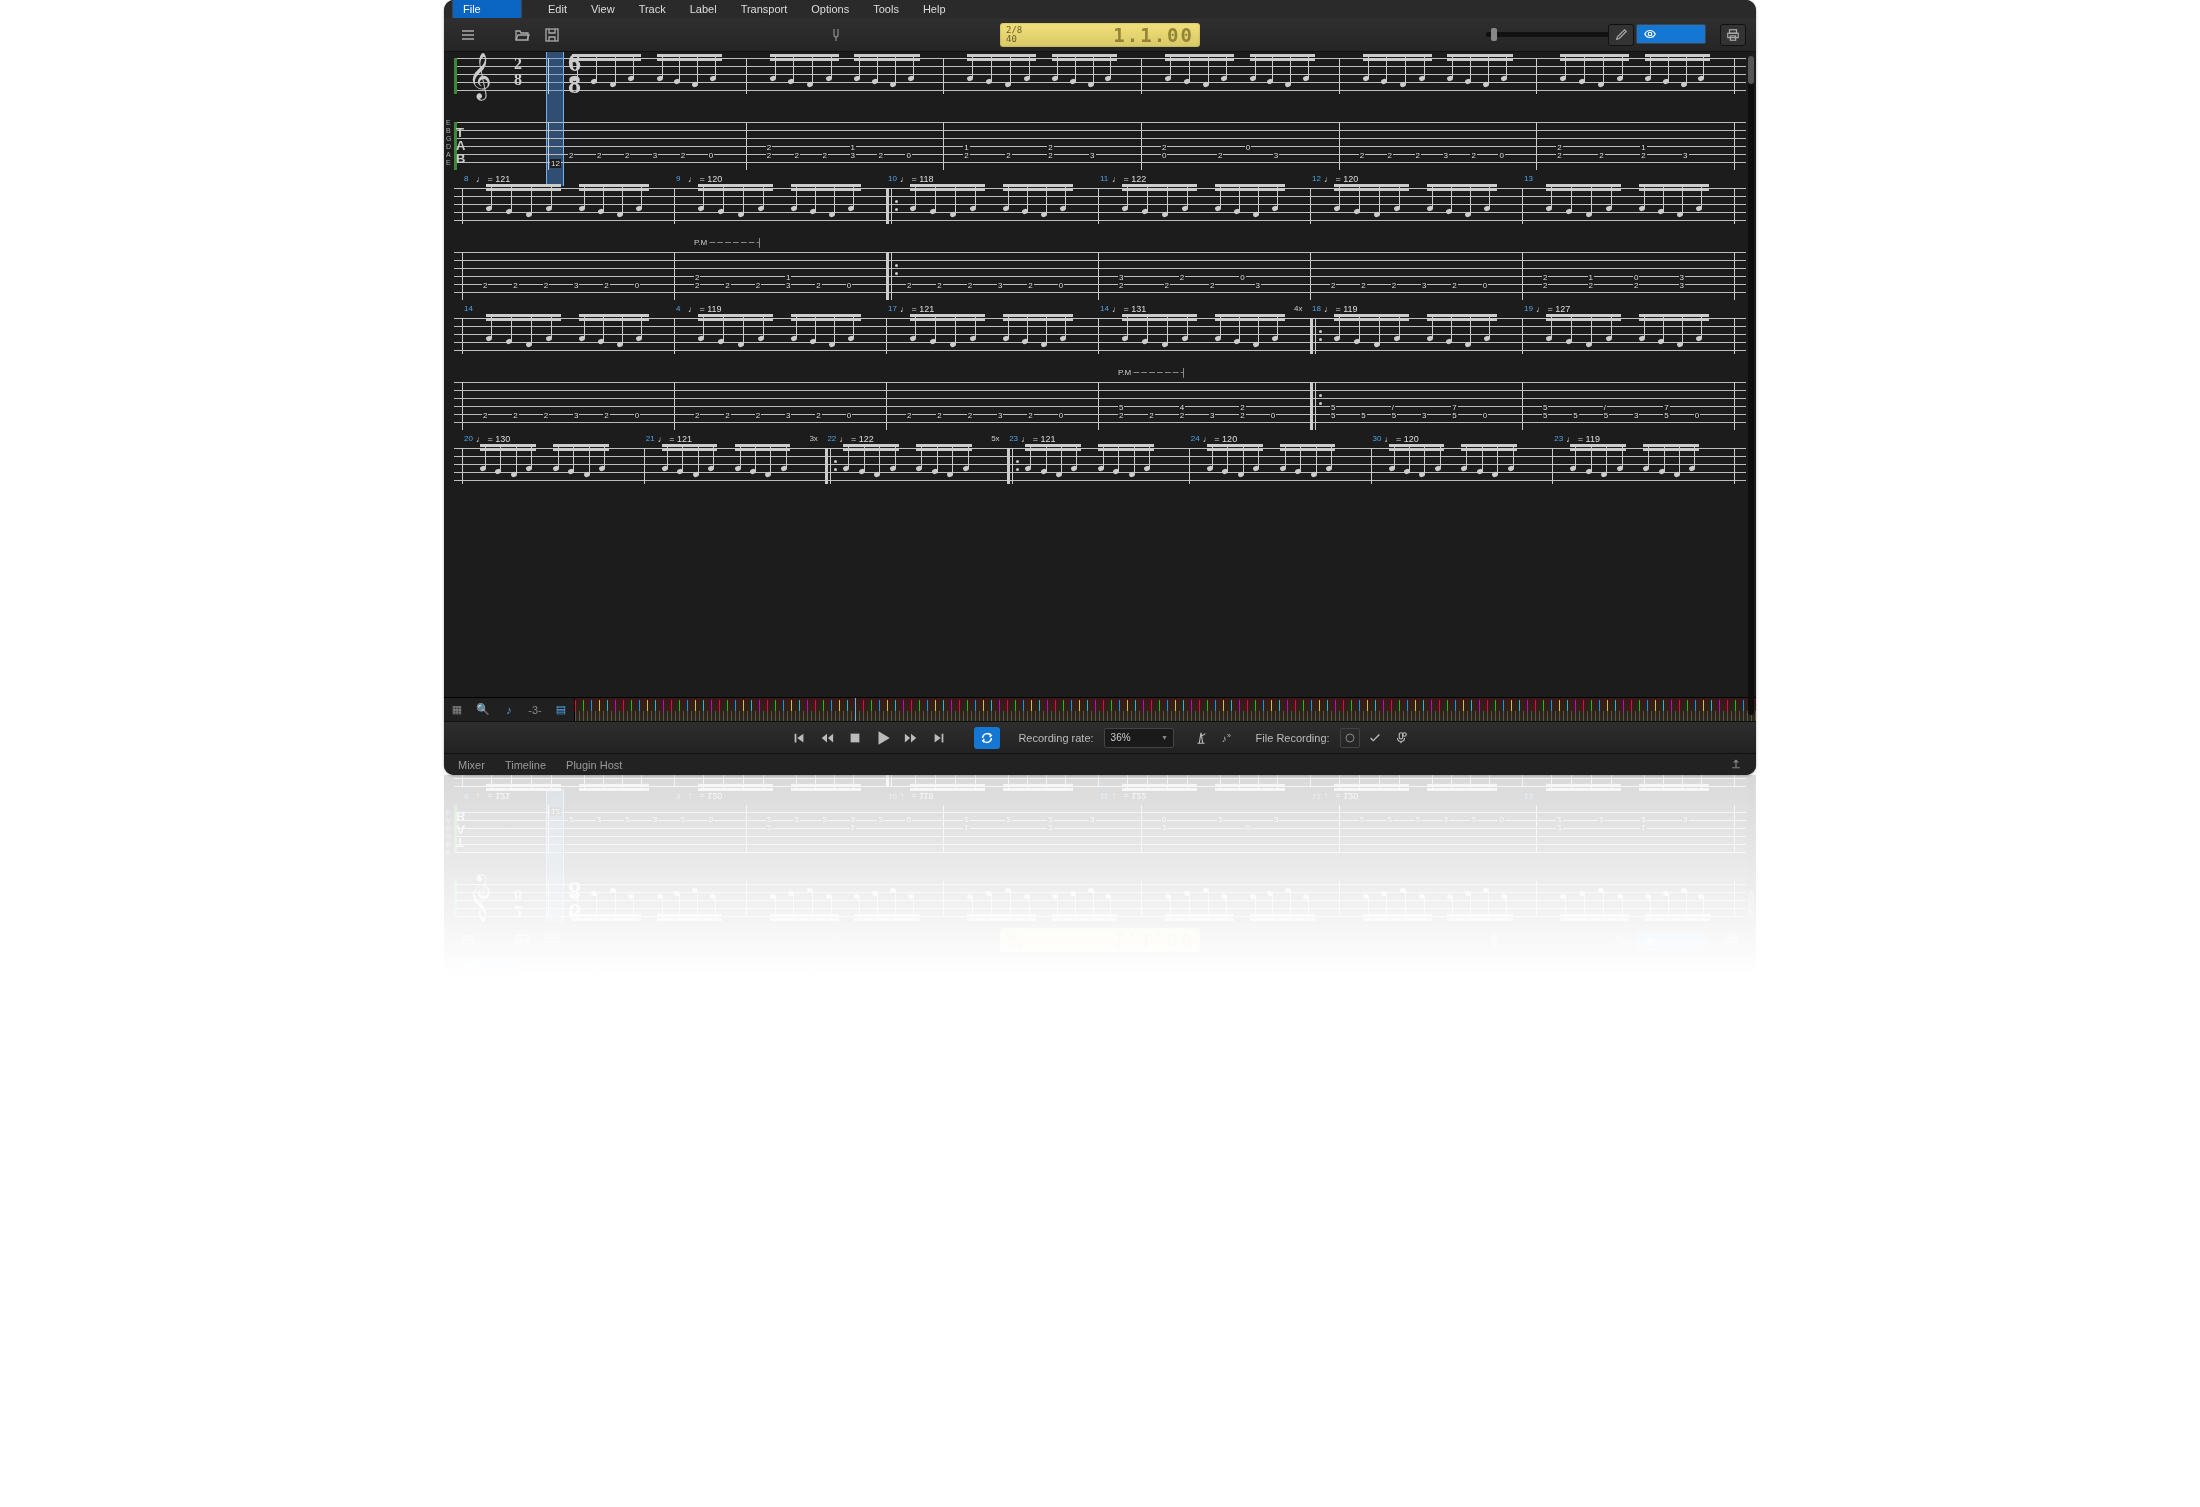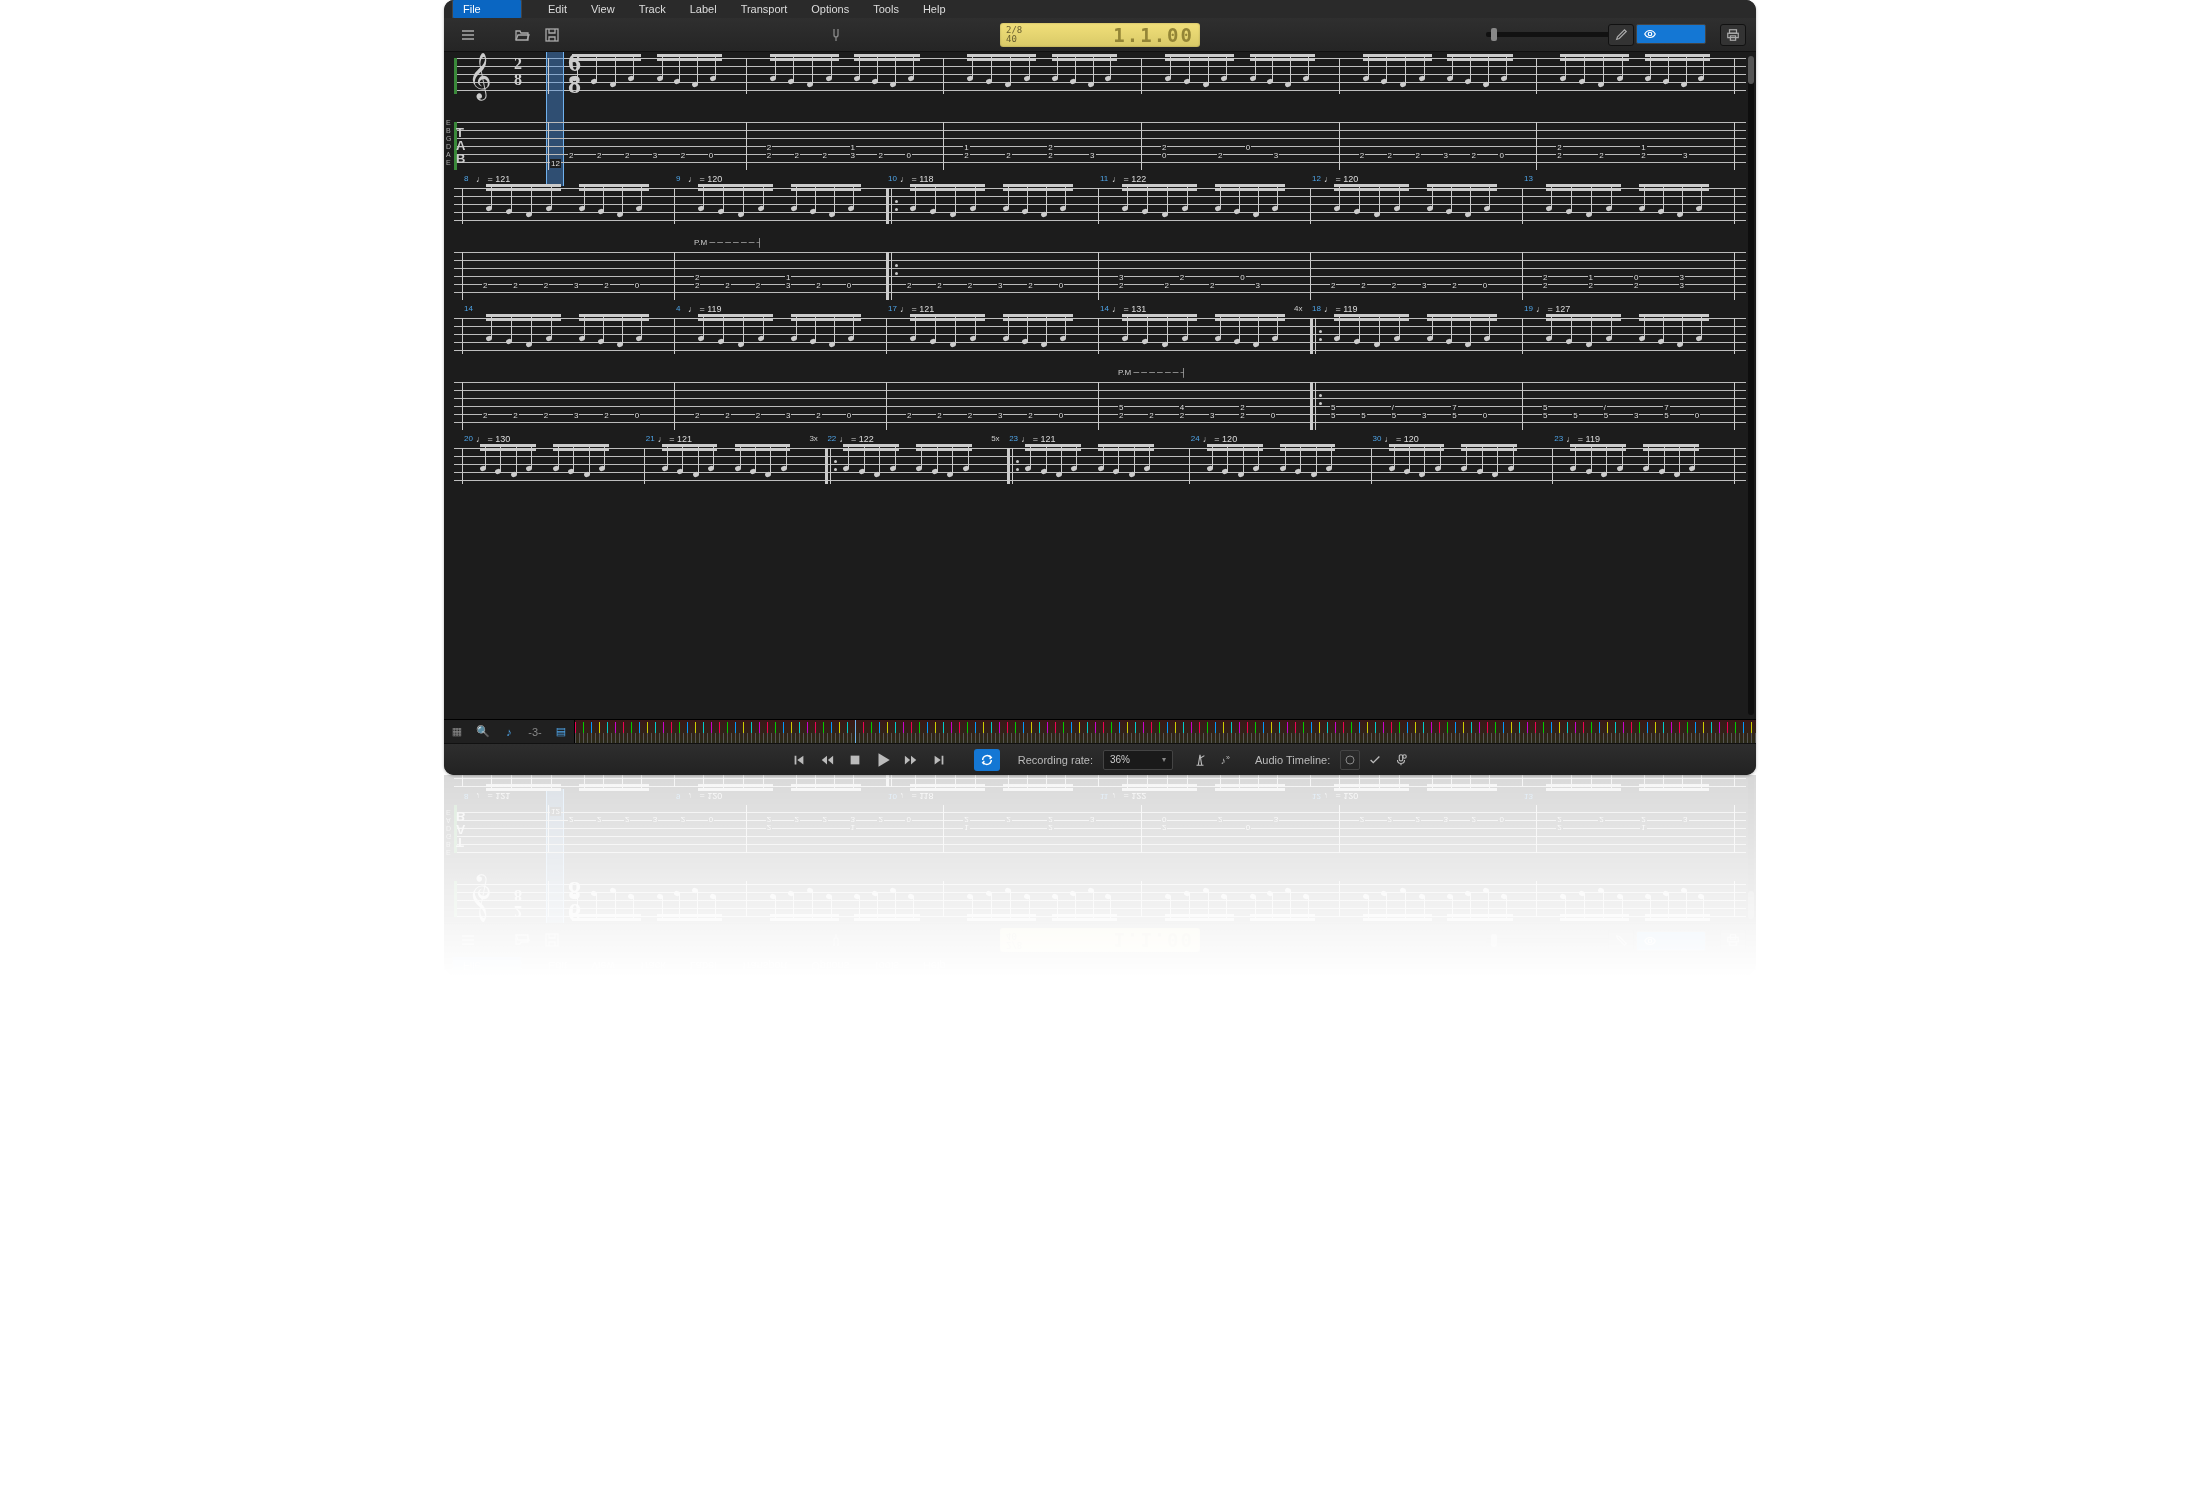--- a/index.html
+++ b/index.html
@@ -1333,40 +1333,50 @@
         <svg viewBox="0 0 16 16" fill="none" stroke="currentColor" stroke-width="1.3">
           <path d="M6 14L8 2l2 12zM4 14h8M8 6l5-3"></path>
         </svg>
       </div>
     <div class="tbtn">
         <svg viewBox="0 0 16 16" fill="currentColor">
           <text x="2" y="12" font-size="11">♪</text>
           <text x="8" y="8" font-size="8">»</text>
         </svg>
       </div>
-    <div class="tlabel">Audio Timeline:</div>
+    <div class="tlabel">File Recording:</div>
     <div class="recbox">
         <svg width="10" height="10">
           <circle cx="5" cy="5" r="4" fill="none" stroke="currentColor"></circle>
         </svg>
       </div>
     <div class="tbtn">
         <svg viewBox="0 0 16 16" fill="none" stroke="currentColor" stroke-width="1.6">
           <path d="M3 8l3 3 7-7"></path>
         </svg>
       </div>
     <div class="tbtn">
         <svg viewBox="0 0 16 16" fill="none" stroke="currentColor" stroke-width="1.3">
           <rect x="6" y="2" width="4" height="7" rx="2"></rect>
           <path d="M4 8a4 4 0 008 0M8 12v2"></path>
           <circle cx="12" cy="4" r="2"></circle>
         </svg>
       </div>
   </div>
 
+  <div class="status" id="status">
+      <span>Mixer</span>
+      <span>Timeline</span>
+      <span>Plugin Host</span>
+    <span class="upl">
+      <svg width="12" height="12" viewBox="0 0 16 16" fill="none" stroke="currentColor" stroke-width="1.5">
+          <path d="M8 12V3M5 6l3-3 3 3M3 13h10"></path>
+        </svg>
+    </span>
+  </div>
 
   <div class="scrolltrack"></div>
   <div class="scrollthumb"></div>
 </div>
 
 <div class="reflection">
     <div class="window" id="win">
 
   <div class="menubar" id="menubar">
         <div class="mi sel">File</div>

